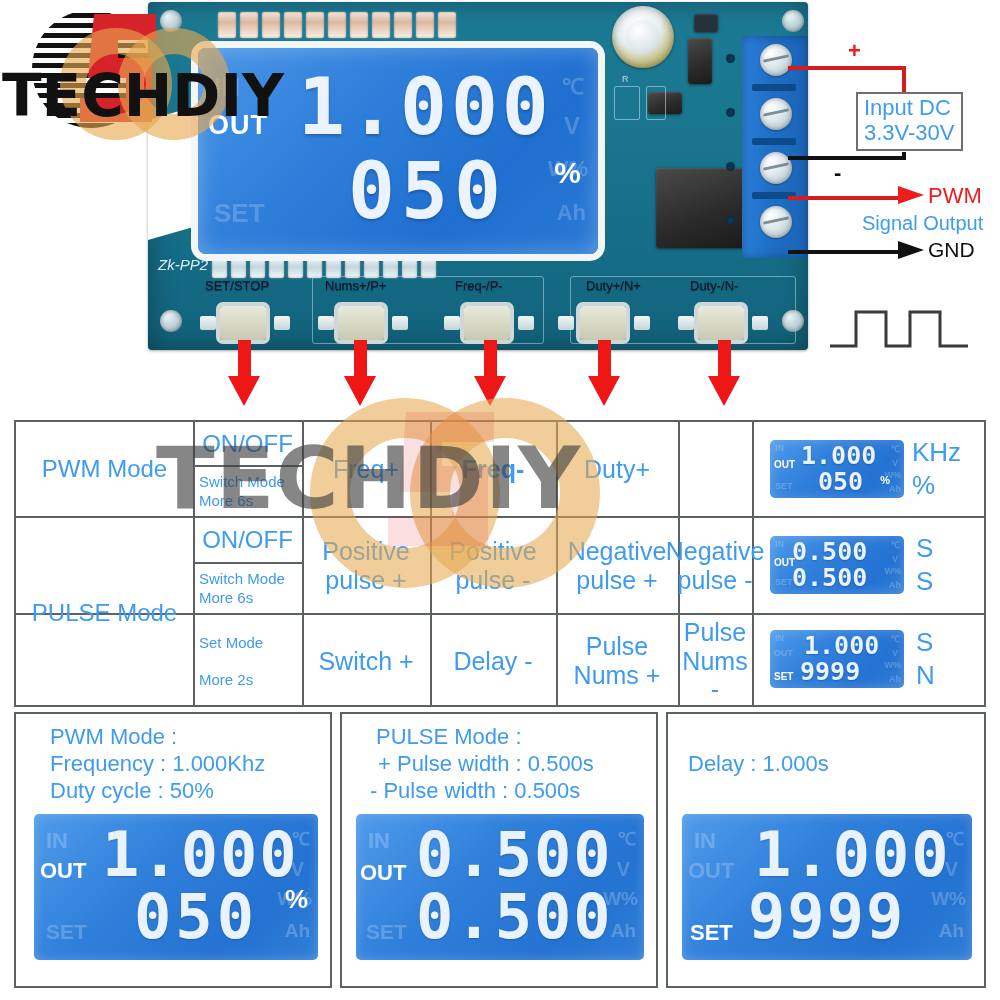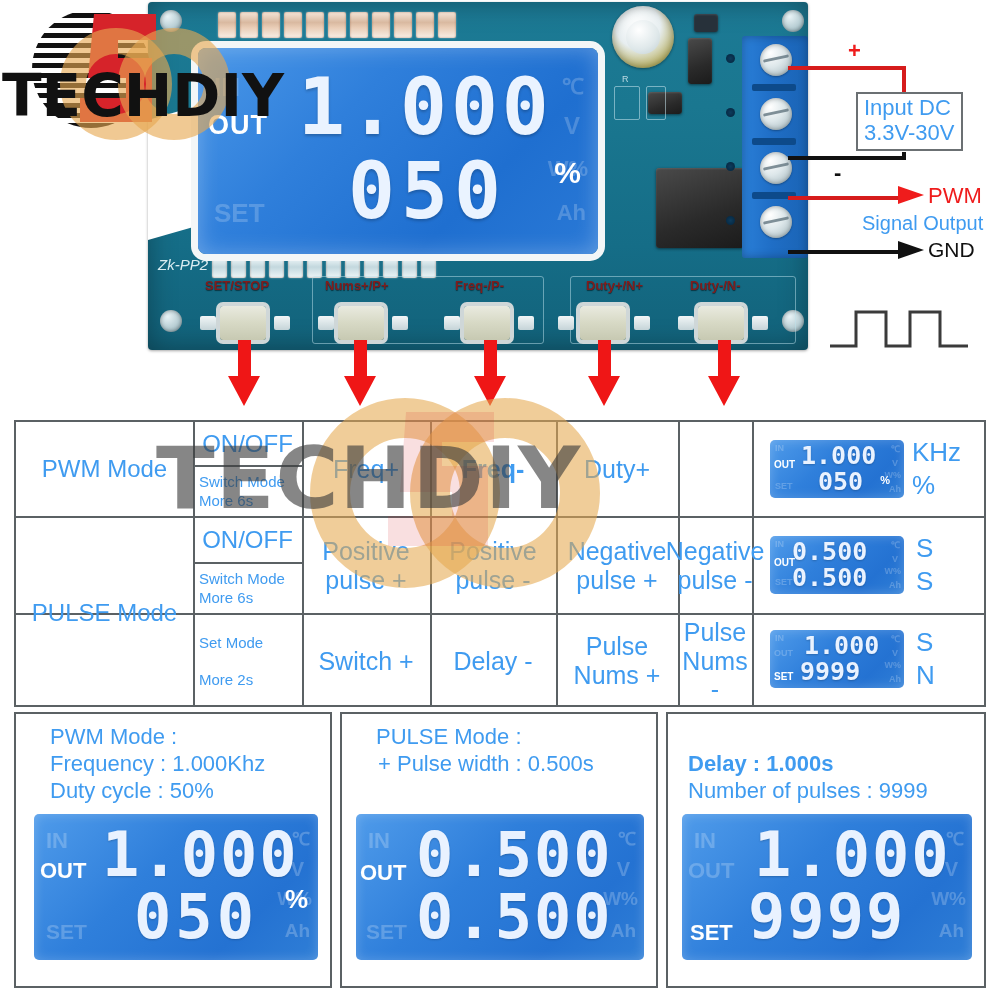--- a/index.html
+++ b/index.html
@@ -103,21 +103,21 @@
   .silk { position:absolute; color:rgba(225,240,245,.8); font-size:9px; }
   .silk-box { position:absolute; border:1px solid rgba(200,230,238,.55); border-radius:2px; }
 
   
   .btn-group-box { position:absolute; border:1px solid rgba(190,225,235,.5); border-radius:3px; }
   .tact-btn {
     position:absolute; width:46px; height:34px; border-radius:3px;
     background: linear-gradient(180deg,#e9eadf 0%,#d7d9c5 50%,#c7c9b2 100%);
     box-shadow: 0 0 0 4px #cfd7d8, 0 2px 3px rgba(0,0,0,.45);
   }
-  .btn-cap-label { position:absolute; color:#7f1d1d; font-size:13px; font-weight:bold;
+  .btn-cap-label { position:absolute; color:#0f172a; font-size:13px; font-weight:normal;
     text-shadow:0 1px 1px rgba(0,0,0,.5); white-space:nowrap; }
   .btn-weld { position:absolute; width:16px; height:14px; border-radius:2px;
     background:linear-gradient(180deg,#f1f6f7,#c5d4d8); }
 
   
   .wirelbl-box {
     position:absolute; border:2px solid #6b7073; background:#fff;
     color:#3f9bf0; font-size:22px; line-height:1.12; padding:2px 6px 4px 6px;
     white-space:nowrap;
   }
@@ -457,37 +457,37 @@
       <div class="mini-ghost" style="right:8px; top:106px; font-size:19px;">Ah</div>
       <div class="mini-seg" style="left:68px; top:4px; font-size:62px; letter-spacing:2px;">1.000</div>
       <div class="mini-seg" style="left:100px; top:66px; font-size:62px; letter-spacing:4px;">050</div>
       <div class="mini-lbl" style="right:10px; top:70px; font-size:26px;">%</div>
     </div>
   </div>
 
   <div class="pan" style="left:340px; top:712px; width:318px; height:276px;">
     <div class="pan-txt" style="left:34px; top:10px;">PULSE Mode :</div>
     <div class="pan-txt" style="left:36px; top:37px;">+ Pulse width : 0.500s</div>
+    <div class="pan-txt" style="left:28px; top:64px;">- Pulse width : 0.500s</div>
 
     <div class="mini-lcd" style="position:absolute; left:14px; top:100px; width:288px; height:146px;">
       <div class="mini-ghost" style="left:12px; top:14px; font-size:22px;">IN</div>
       <div class="mini-lbl" style="left:4px; top:46px; font-size:22px;">OUT</div>
       <div class="mini-ghost" style="left:10px; top:106px; font-size:21px;">SET</div>
       <div class="mini-ghost" style="right:8px; top:12px; font-size:18px;">℃</div>
       <div class="mini-ghost" style="right:14px; top:44px; font-size:20px;">V</div>
       <div class="mini-ghost" style="right:6px; top:74px; font-size:19px;">W%</div>
       <div class="mini-ghost" style="right:8px; top:106px; font-size:19px;">Ah</div>
       <div class="mini-seg" style="left:60px; top:4px; font-size:62px; letter-spacing:2px;">0.500</div>
       <div class="mini-seg" style="left:60px; top:66px; font-size:62px; letter-spacing:2px;">0.500</div>
     </div>
   </div>
 
   <div class="pan" style="left:666px; top:712px; width:320px; height:276px;">
-    <div class="pan-txt" style="left:20px; top:37px;font-weight:bold;">Delay : 1.000s</div>
-    <div class="pan-txt" style="left:20px; top:64px;">Number of pulses : 9999</div>
+    <div class="pan-txt" style="left:20px; top:37px;">Delay : 1.000s</div>
 
     <div class="mini-lcd" style="position:absolute; left:14px; top:100px; width:290px; height:146px;">
       <div class="mini-ghost" style="left:12px; top:14px; font-size:22px;">IN</div>
       <div class="mini-ghost" style="left:6px; top:44px; font-size:22px;">OUT</div>
       <div class="mini-lbl" style="left:8px; top:106px; font-size:22px;">SET</div>
       <div class="mini-ghost" style="right:8px; top:12px; font-size:18px;">℃</div>
       <div class="mini-ghost" style="right:14px; top:44px; font-size:20px;">V</div>
       <div class="mini-ghost" style="right:6px; top:74px; font-size:19px;">W%</div>
       <div class="mini-ghost" style="right:8px; top:106px; font-size:19px;">Ah</div>
       <div class="mini-seg" style="left:72px; top:4px; font-size:62px; letter-spacing:2px;">1.000</div>

